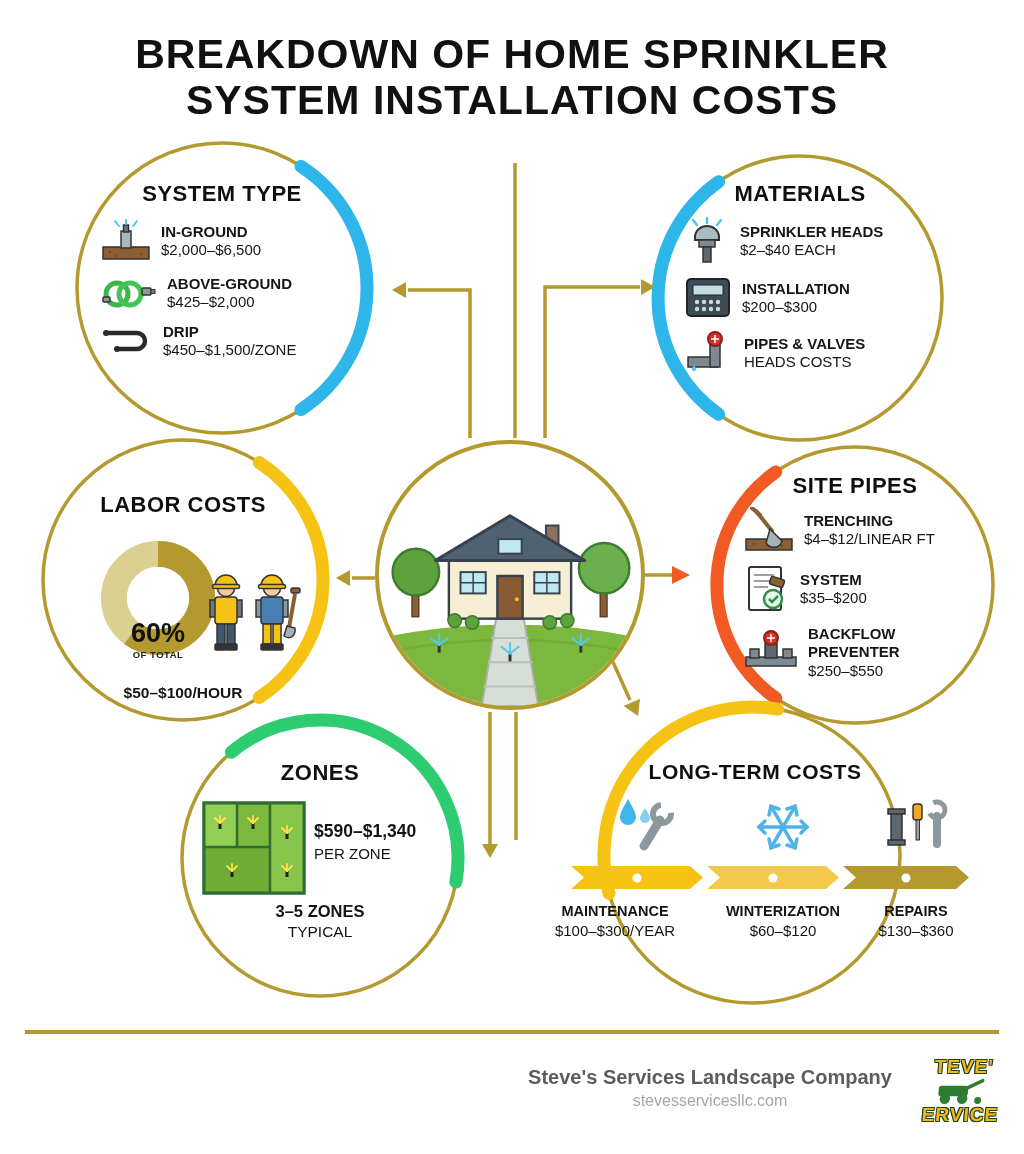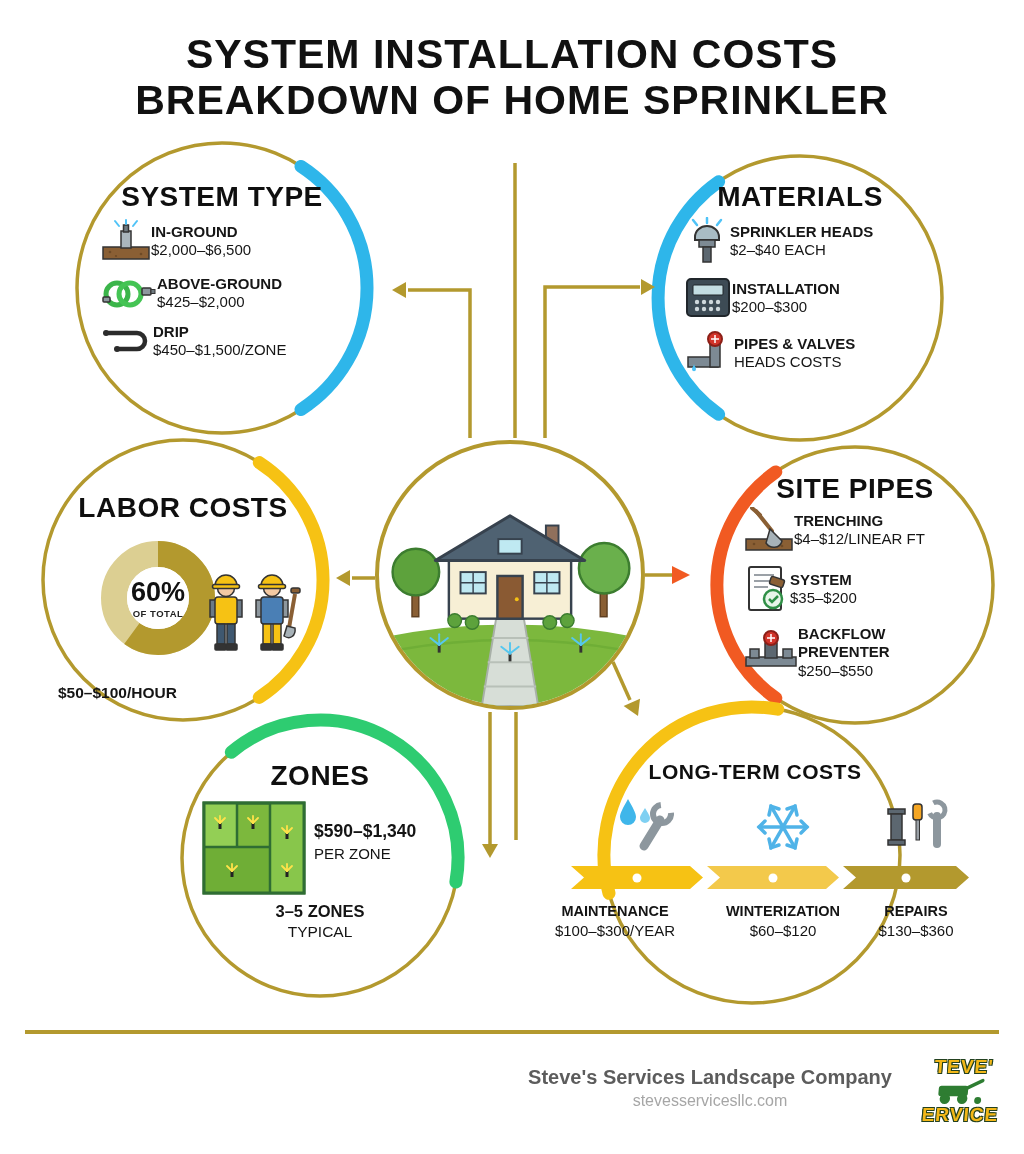--- a/index.html
+++ b/index.html
@@ -1,25 +1,25 @@
 <!DOCTYPE html>
 <html><head>
 <meta charset="utf-8">
 <style>
   *{margin:0;padding:0;box-sizing:border-box}
   html,body{width:1024px;height:1154px}
   body{position:relative;background:#fff;font-family:"Liberation Sans",sans-serif;color:#141414;overflow:hidden}
   .abs{position:absolute}
   .title{width:100%;text-align:center;font-weight:800;font-size:41px;line-height:1.12;letter-spacing:1px;color:#111}
-  .section-title{font-weight:800;font-size:28px;letter-spacing:.5px;text-align:center;color:#0f0f0f}
-  .info-row{display:flex;align-items:center;margin-bottom:11px}
+  .section-title{font-weight:800;font-size:22px;letter-spacing:.5px;text-align:center;color:#0f0f0f}
+  .info-row{display:flex;align-items:center;gap:10px;margin-bottom:11px}
   .info-row .ic{flex:0 0 auto;display:flex}
   .info-row .txt{font-size:15px;line-height:1.22;color:#161616}
   .info-row .txt b{display:block;font-weight:800}
-  .donut-label{position:absolute;left:0;top:0;width:124px;height:124px;display:flex;flex-direction:column;align-items:center;justify-content:center}
+  .donut-label{position:absolute;left:0;top:0;width:124px;height:124px;display:flex;flex-direction:column;align-items:center;justify-content:flex-end}
   .donut-label .pct{font-size:27px;font-weight:800;color:#111}
   .donut-label .cap{font-size:9.5px;font-weight:800;letter-spacing:.5px;color:#222}
   .chev{position:absolute;height:23px;clip-path:polygon(0 0,calc(100% - 13px) 0,100% 50%,calc(100% - 13px) 100%,0 100%,13px 50%)}
   .chev .dot{position:absolute;left:50%;top:50%;width:9px;height:9px;border-radius:50%;background:#fff;transform:translate(-50%,-50%)}
   .lt-col{position:absolute;text-align:center;font-size:15px;line-height:1.3}
   .lt-col b{display:block;font-size:14.5px;font-weight:800}
   .zone-cost b{display:block;font-size:17.5px;font-weight:800}
   .zone-cost{font-size:15px;line-height:1.35}
   .zone-typ b{display:block;font-size:16.5px;font-weight:800}
   .zone-typ{font-size:15.5px;line-height:1.35;text-align:center}
@@ -68,22 +68,22 @@
     <polygon points="392,290 406,282 406,298" fill="#b3992e"></polygon>
     <polygon points="655,287 641,279 641,295" fill="#b3992e"></polygon>
     <polygon points="336,578 350,570 350,586" fill="#b3992e"></polygon>
     <polygon points="690,575 672,566 672,584" fill="#f15a22"></polygon>
     <polygon points="490,858 482,844 498,844" fill="#b3992e"></polygon>
     <polygon points="638,716 623.6,706.1 640,698.7" fill="#b3992e"></polygon>
   </g>
 </svg>
 
 <div class="abs title" style="top:32px;left:0">
+  <div>BREAKDOWN OF HOME SPRINKLER</div>
   <div>SYSTEM INSTALLATION COSTS</div>
-  <div>BREAKDOWN OF HOME SPRINKLER</div>
 </div>
 
 <div class="abs" style="left:0;top:0">
   <div class="abs section-title" style="left:117px;top:181px;width:210px">SYSTEM TYPE</div>
   <div class="abs" style="left:101px;top:219px;width:258px">
     <div class="info-row">
       <span class="ic">
         <svg width="50" height="44" viewBox="0 0 50 44">
           <g stroke="#333" stroke-width="1.5">
             <rect x="2" y="28" width="46" height="12" fill="#8a5f34"></rect>
@@ -219,21 +219,21 @@
         <rect x="65" y="58" width="8" height="20" fill="#f6c214"></rect>
         <rect x="75" y="58" width="8" height="20" fill="#f6c214"></rect>
         <rect x="63" y="78" width="11" height="6" rx="1" fill="#333"></rect>
         <rect x="74" y="78" width="11" height="6" rx="1" fill="#333"></rect>
         <line x1="97" y1="28" x2="91" y2="62" stroke="#8a5f34" stroke-width="4"></line>
         <path d="M89,60 l8,2 c1,8 -5,12 -11,8 z" fill="#a7b2b8"></path>
         <rect x="93" y="22" width="9" height="5" rx="2" fill="#8a5f34"></rect>
       </g>
     </svg>
   </div>
-  <div class="abs" style="left:58px;top:684px;width:250px;font-size:15.5px;font-weight:700">$50–$100/HOUR</div>
+  <div class="abs" style="left:58px;top:684px;width:250px;text-align:center;font-size:15.5px;font-weight:700">$50–$100/HOUR</div>
 </div>
 
 <div class="abs center-house" style="left:375px;top:440px;width:270px;height:270px">
   <svg width="100%" height="100%" viewBox="0 0 270 270">
     <path d="M0,200 Q135,172 270,200 V270 H0 Z" fill="#7cb83d"></path>
     <path d="M20,212 Q135,192 250,212" stroke="#6fae36" stroke-width="2.5" fill="none"></path>
     <polygon points="121,178 149,178 164,270 106,270" fill="#d7ded7" stroke="#a8b0a8" stroke-width="2"></polygon>
     <g stroke="#b8c0b8" stroke-width="2">
         <path d="M116,200 H154"></path>
         <path d="M112,225 H158"></path>

